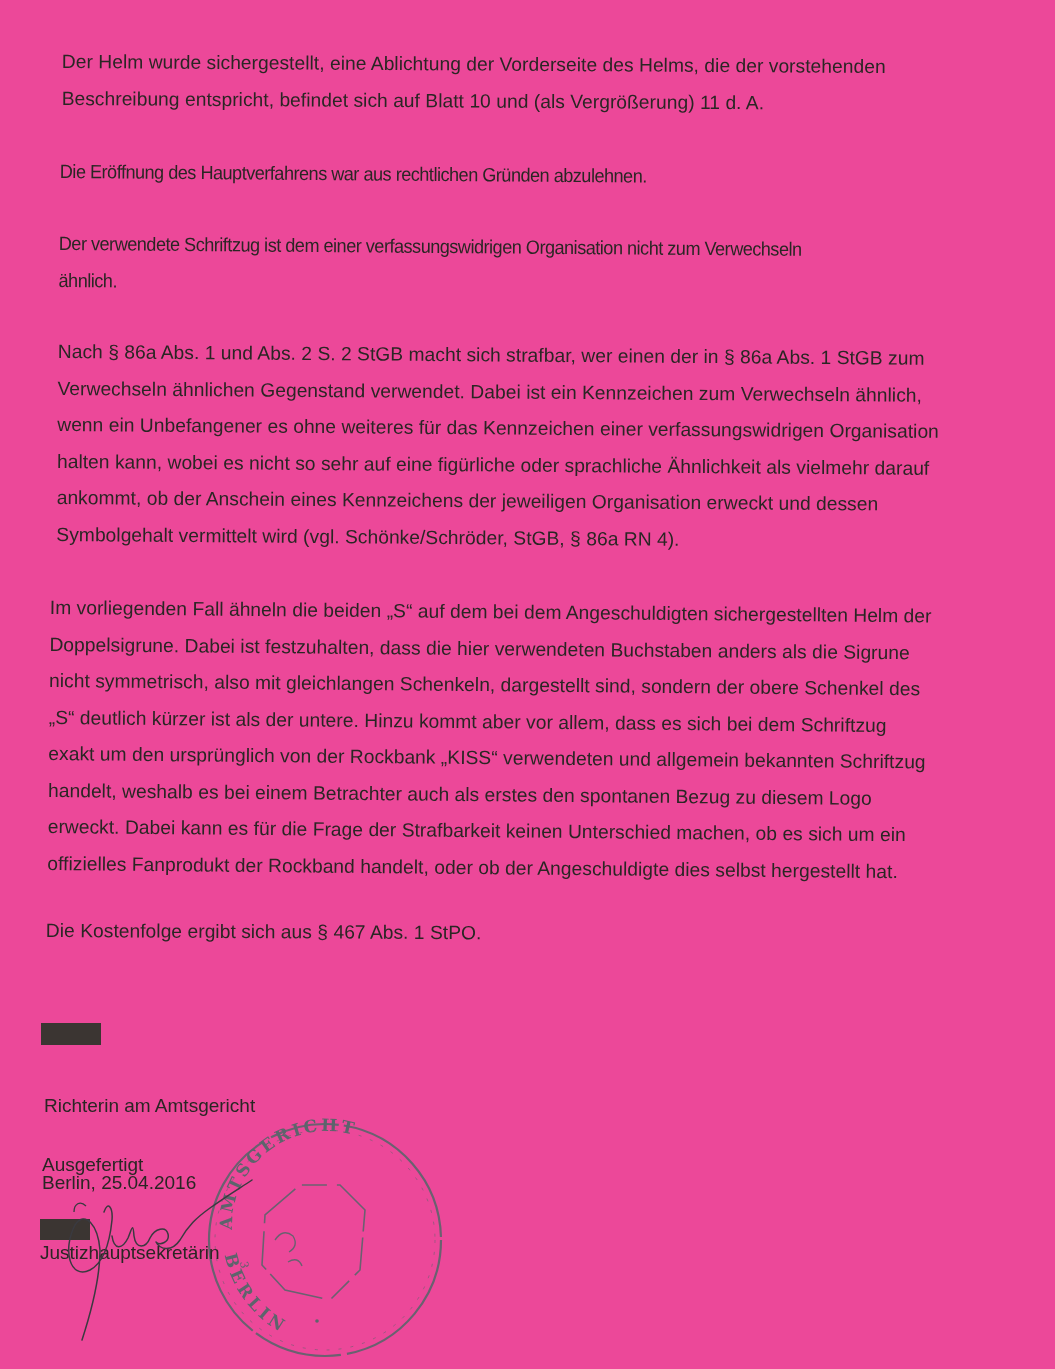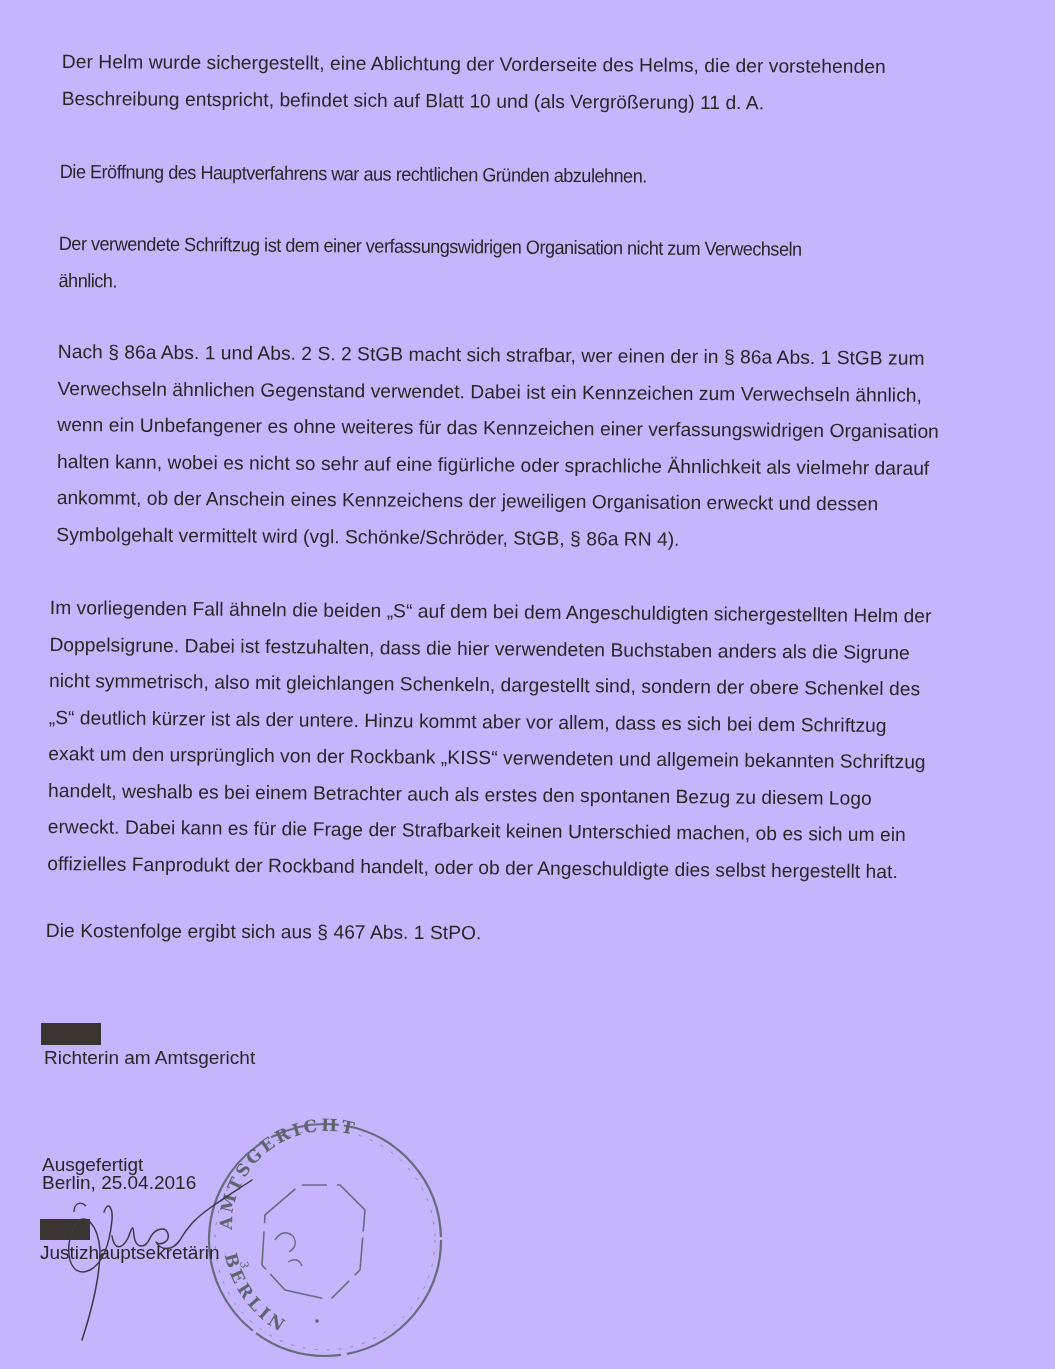--- a/index.html
+++ b/index.html
@@ -13,21 +13,21 @@
       position: relative;
       overflow: hidden;
       font-family: "Liberation Sans", sans-serif;
       color: #2a2624;
     }
     .page {
       position: absolute;
       left: 0; top: 0;
       width: 1055px;
       height: 1369px;
-      background: #c4b5fd;
+      background: #ec4899;
     }
     .para {
       position: absolute;
       font-size: 19.2px;
       line-height: 36.5px;
       letter-spacing: 0.05px;
       white-space: nowrap;
     }
     .line { display: block; }
 
@@ -44,21 +44,21 @@
     }
     #redact-judge { left: 41px; top: 1023px; width: 60px; height: 22px; }
     #redact-clerk { left: 40px; top: 1219px; width: 50px; height: 21px; }
 
     .sig-text {
       position: absolute;
       font-size: 19px;
       line-height: 22px;
       white-space: nowrap;
     }
-    #judge-title { left: 44px; top: 1047px; }
+    #judge-title { left: 44px; top: 1095px; }
     #certified-label { left: 42px; top: 1148px; margin-top: 6px; }
     #certified-date { left: 42px; top: 1172px; }
     #clerk-title { left: 40px; top: 1242px; }
 
     .stamp-svg, .signature-svg {
       position: absolute;
       left: 0; top: 0;
       width: 1055px;
       height: 1369px;
       pointer-events: none;

